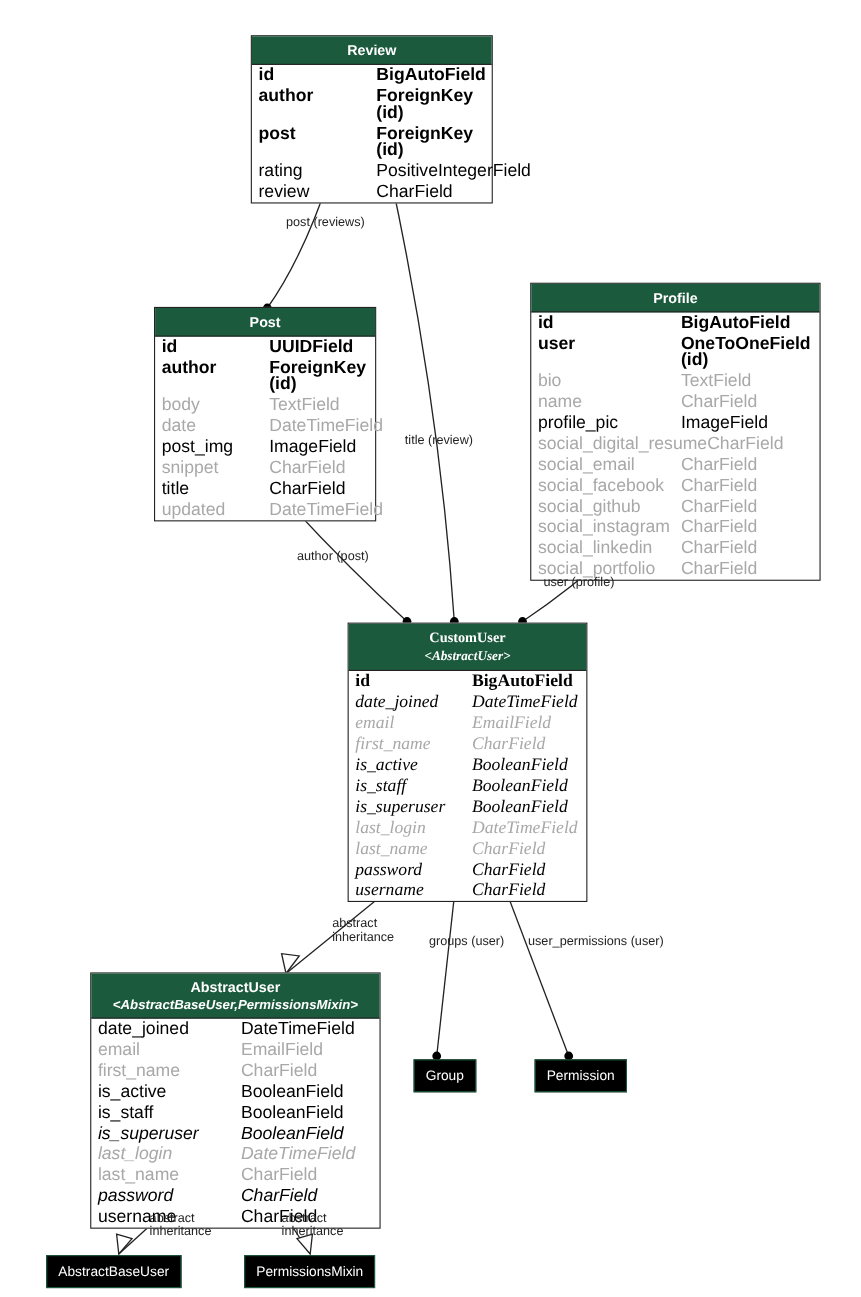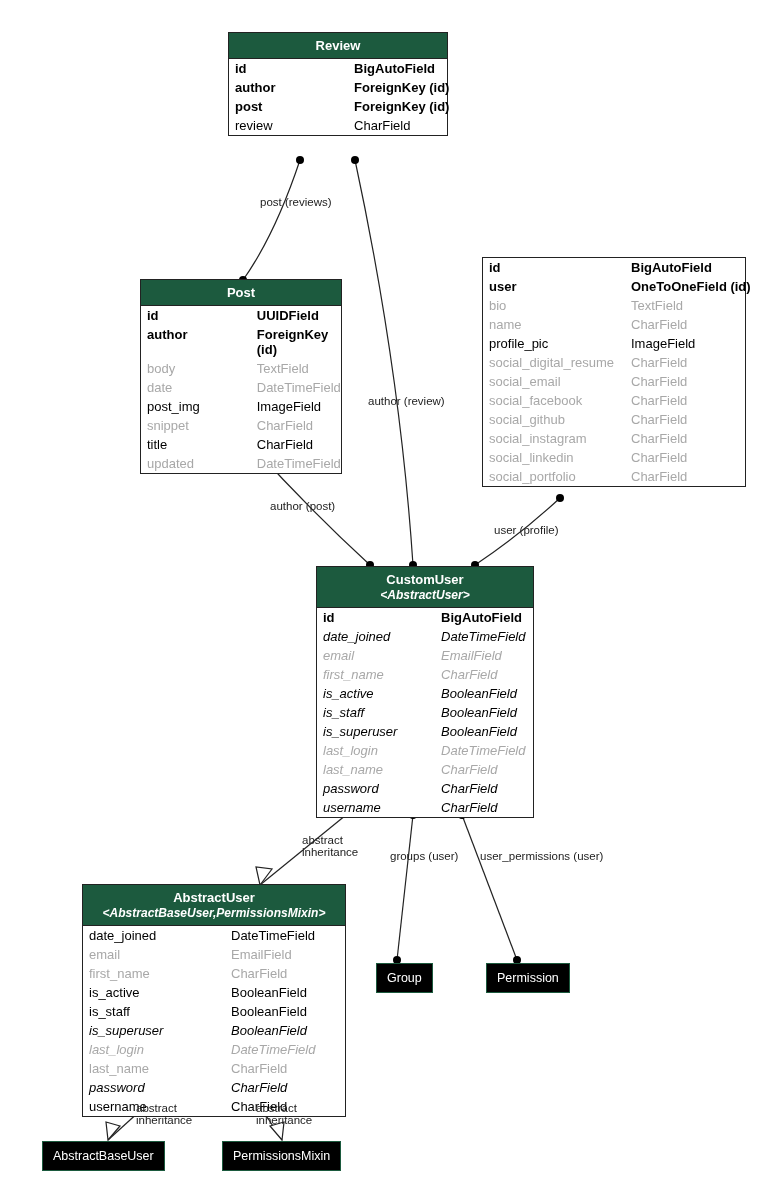--- a/index.html
+++ b/index.html
@@ -1,21 +1,21 @@
 <!DOCTYPE html>
 <html><head>
 <meta charset="utf-8">
 <style>
   html,body{margin:0;padding:0;background:#fff;font-family:Helvetica,Arial,sans-serif;}
   #canvas{position:relative;width:783px;height:1179px;border-radius:28px;}
   .ent{position:absolute;border:1px solid #222;background:#fff;}
   .ent-head{background:#1c5a3e;color:#fff;text-align:center;font-weight:bold;padding:5px 6px;font-size:13px;border-bottom:1px solid #222;}
   .ent-head .sub{font-style:italic;font-weight:bold;font-size:12px;}
   .ent-body{padding:0;}
-  .row{display:flex;padding:2px 6px;font-size:13px;line-height:15px;gap:12px;}
+  .row{display:flex;padding:2px 6px;font-size:16px;line-height:15px;}
   .row .n{flex:0 0 52%;}
   .row .t{flex:0 0 48%;}
   .bold{font-weight:bold;}
   .grey{color:#a8a8a8;}
   .ital{font-style:italic;}
   .box{position:absolute;background:#000000;color:#fff;font-size:12.5px;padding:7px 10px;border:1px solid #1c5a3e;}
   .lbl{position:absolute;font-size:11.5px;color:#222;white-space:nowrap;}
   svg{position:absolute;left:0;top:0;pointer-events:none;}
   .edge{stroke:#222;stroke-width:1.2;fill:none;}
   .dot{fill:#000;}
@@ -71,20 +71,24 @@
         </div>
         <div class="row">
           <span class="n bold ">author</span>
           <span class="t bold ">ForeignKey (id)</span>
         </div>
         <div class="row">
           <span class="n bold ">post</span>
           <span class="t bold ">ForeignKey (id)</span>
         </div>
         <div class="row">
+          <span class="n ">rating</span>
+          <span class="t ">PositiveIntegerField</span>
+        </div>
+        <div class="row">
           <span class="n ">review</span>
           <span class="t ">CharField</span>
         </div>
       </div>
 </div>
 
 <div class="ent" style="left:140px;top:279px;width:200px;">
   <div class="ent-head">Post</div>
   <div class="ent-body">
         <div class="row">
@@ -116,20 +120,21 @@
           <span class="t ">CharField</span>
         </div>
         <div class="row">
           <span class="n grey ">updated</span>
           <span class="t grey ">DateTimeField</span>
         </div>
       </div>
 </div>
 
 <div class="ent" style="left:482px;top:257px;width:262px;">
+  <div class="ent-head">Profile</div>
   <div class="ent-body">
         <div class="row">
           <span class="n bold ">id</span>
           <span class="t bold ">BigAutoField</span>
         </div>
         <div class="row">
           <span class="n bold ">user</span>
           <span class="t bold ">OneToOneField (id)</span>
         </div>
         <div class="row">
@@ -168,21 +173,21 @@
           <span class="n grey ">social_linkedin</span>
           <span class="t grey ">CharField</span>
         </div>
         <div class="row">
           <span class="n grey ">social_portfolio</span>
           <span class="t grey ">CharField</span>
         </div>
       </div>
 </div>
 
-<div class="ent" style="left:316px;top:566px;width:216px;">
+<div class="ent" style="left:316px;top:566px;width:216px;font-family:Liberation Serif, serif;">
   <div class="ent-head">
     <span>CustomUser</span><br>
     <span class="sub">&lt;AbstractUser&gt;</span>
   </div>
   <div class="ent-body">
         <div class="row">
           <span class="n bold ">id</span>
           <span class="t bold ">BigAutoField</span>
         </div>
         <div class="row">
@@ -276,21 +281,21 @@
         </div>
       </div>
 </div>
 
 <div class="box" style="left:376px;top:963px;">Group</div>
 <div class="box" style="left:486px;top:963px;">Permission</div>
 <div class="box" style="left:42px;top:1141px;">AbstractBaseUser</div>
 <div class="box" style="left:222px;top:1141px;">PermissionsMixin</div>
 
 <div class="lbl" style="left:260px;top:196px;">post (reviews)</div>
-<div class="lbl" style="left:368px;top:395px;">author (review)</div>
+<div class="lbl" style="left:368px;top:395px;">title (review)</div>
 <div class="lbl" style="left:270px;top:500px;">author (post)</div>
 <div class="lbl" style="left:494px;top:524px;">user (profile)</div>
 <div class="lbl" style="left:302px;top:834px;white-space:pre;">abstract
 inheritance</div>
 <div class="lbl" style="left:390px;top:850px;">groups (user)</div>
 <div class="lbl" style="left:480px;top:850px;">user_permissions (user)</div>
 <div class="lbl" style="left:136px;top:1102px;white-space:pre;">abstract
 inheritance</div>
 <div class="lbl" style="left:256px;top:1102px;white-space:pre;">abstract
 inheritance</div>

